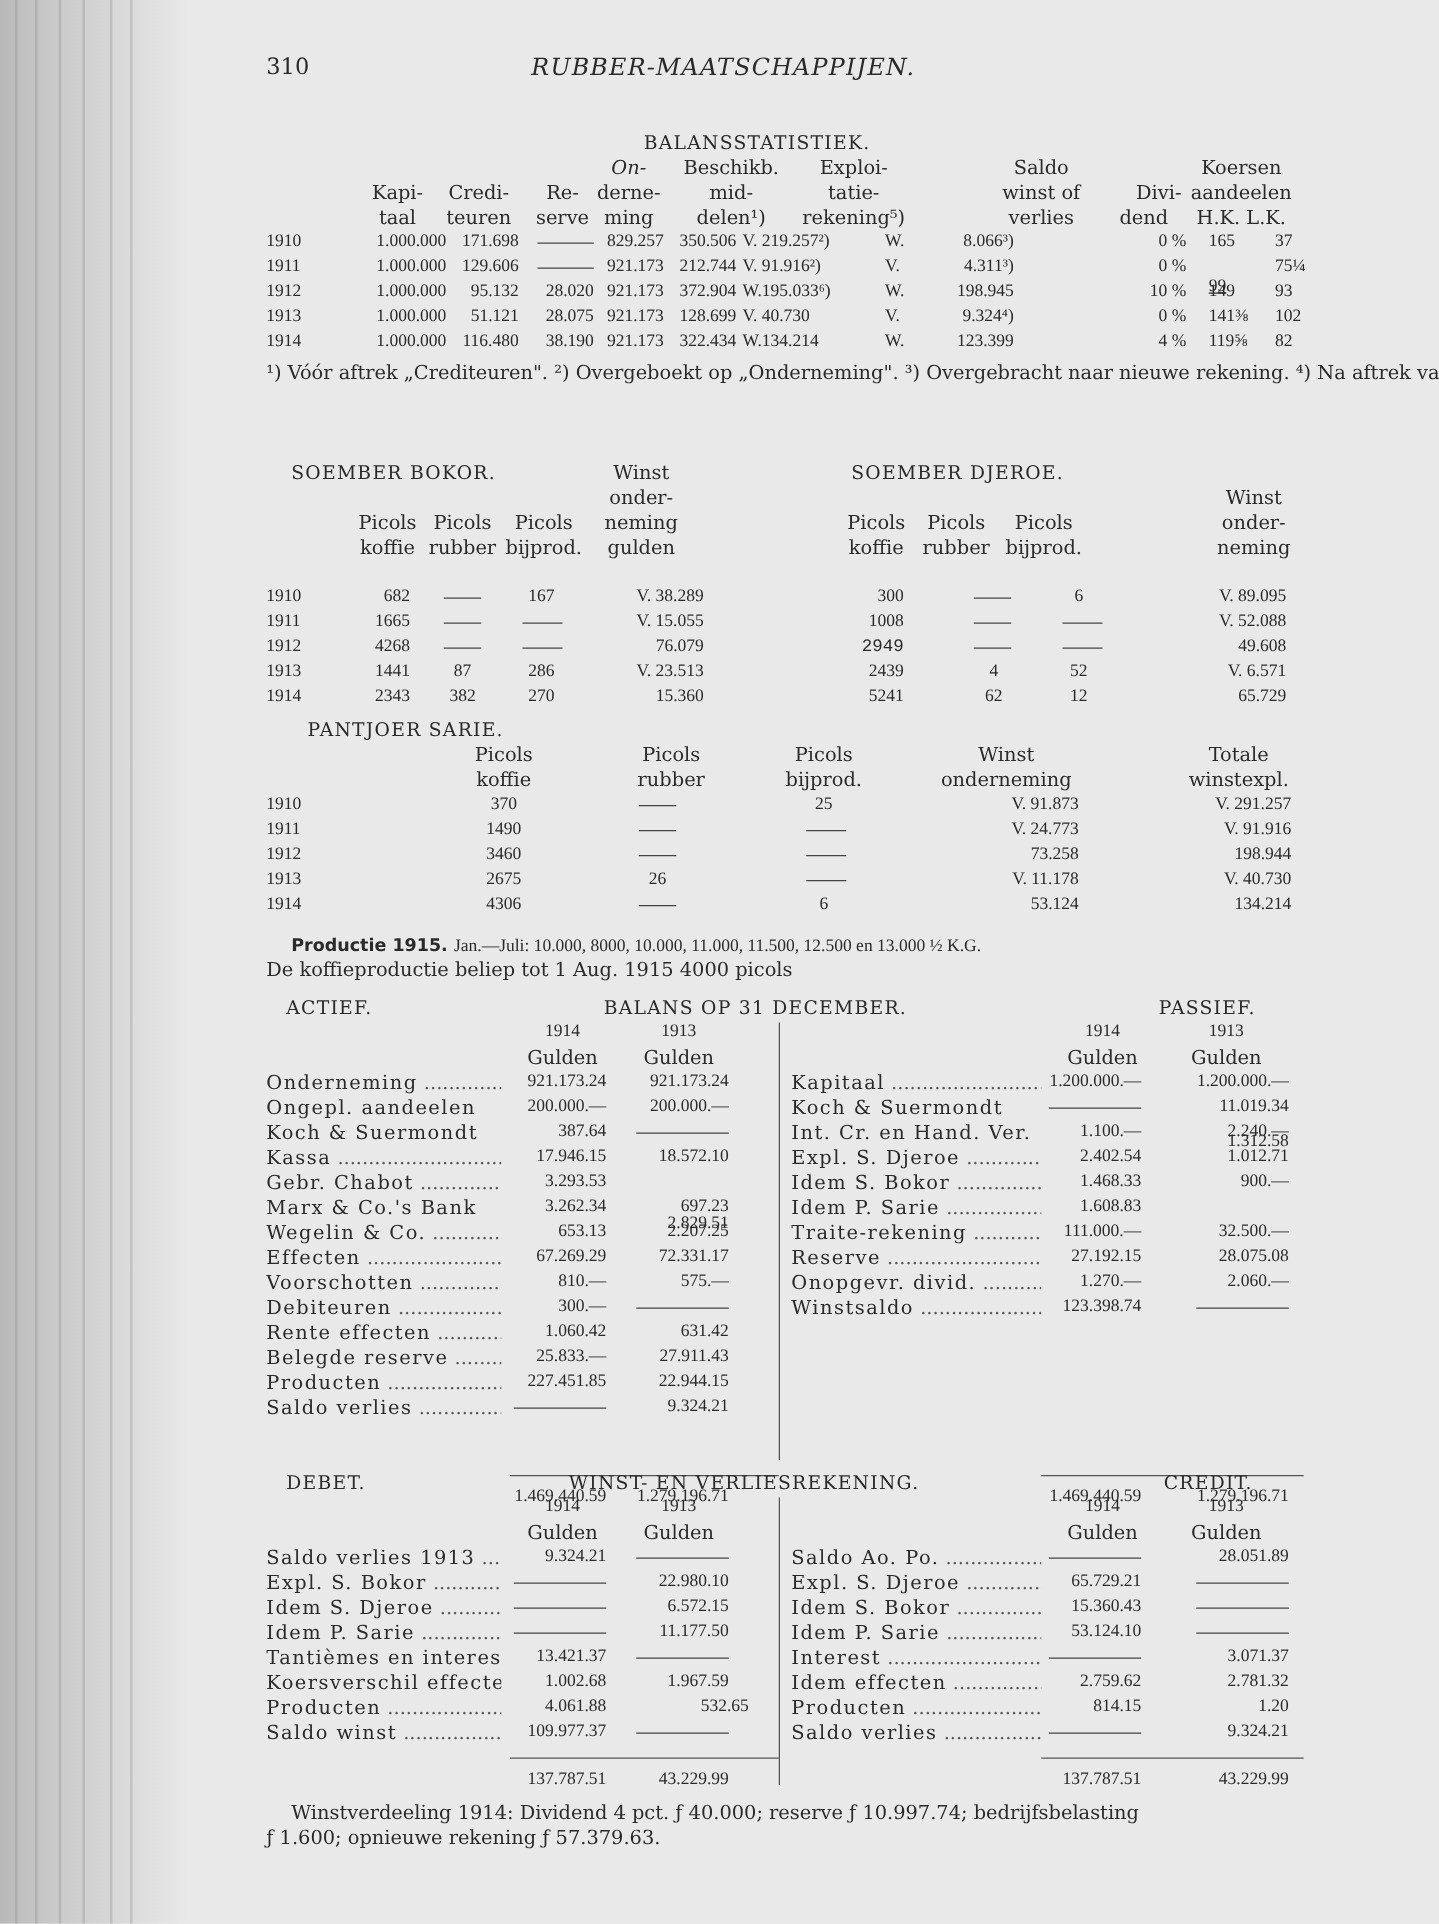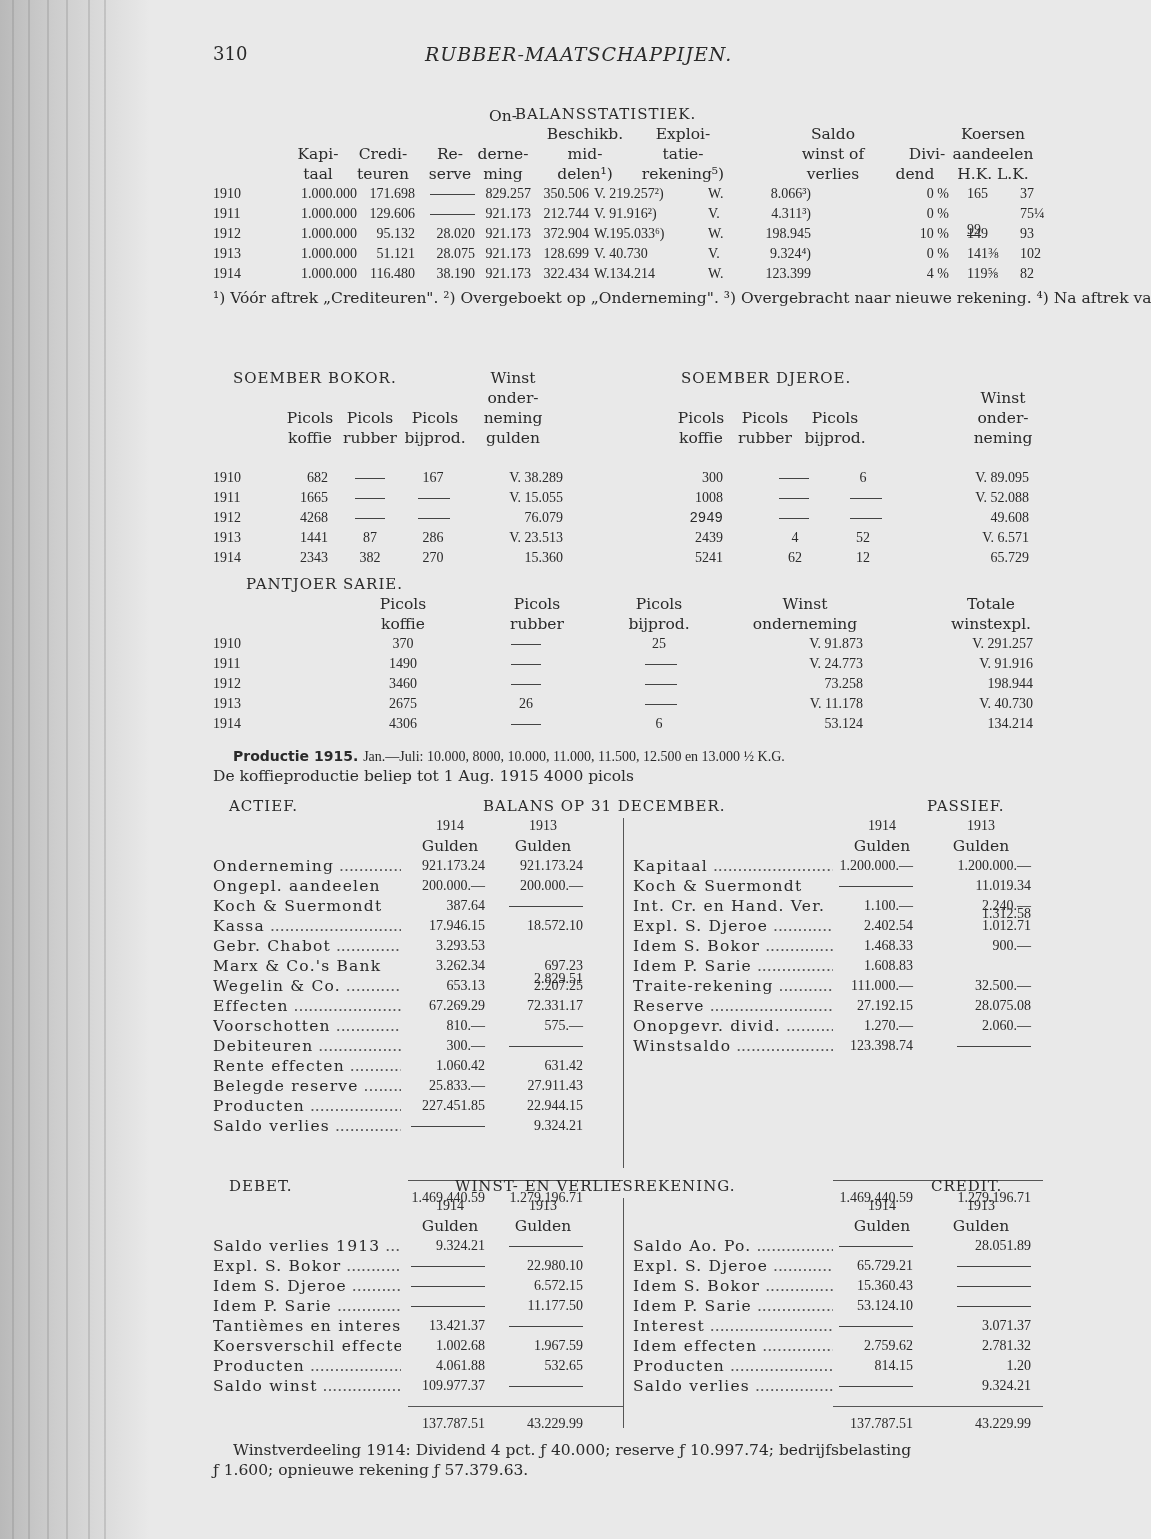--- a/index.html
+++ b/index.html
@@ -48,21 +48,21 @@
   <div class="abs header-title">RUBBER-MAATSCHAPPIJEN.</div>
 
   <div id="bs">
       <div class="abs sec-title" style="left:302px; top:60px;">BALANSSTATISTIEK.</div>
       <div class="abs c" style="left:45px; top:100px; width:120px;">Kapi-</div>
       <div class="abs c" style="left:45px; top:120px; width:120px;">taal</div>
       <div class="abs c" style="left:110px; top:100px; width:120px;">Credi-</div>
       <div class="abs c" style="left:110px; top:120px; width:120px;">teuren</div>
       <div class="abs c" style="left:177px; top:100px; width:120px;">Re-</div>
       <div class="abs c" style="left:177px; top:120px; width:120px;">serve</div>
-      <div class="abs c" style="left:230px; top:62px; width:120px;">On-</div>
+      <div class="abs c" style="left:230px; top:80px; width:120px;font-style:italic;">On-</div>
       <div class="abs c" style="left:230px; top:100px; width:120px;">derne-</div>
       <div class="abs c" style="left:230px; top:120px; width:120px;">ming</div>
       <div class="abs c" style="left:312px; top:80px; width:120px;">Beschikb.</div>
       <div class="abs c" style="left:312px; top:100px; width:120px;">mid-</div>
       <div class="abs c" style="left:312px; top:120px; width:120px;">delen¹)</div>
       <div class="abs c" style="left:410px; top:80px; width:120px;">Exploi-</div>
       <div class="abs c" style="left:410px; top:100px; width:120px;">tatie-</div>
       <div class="abs c" style="left:410px; top:120px; width:120px;">rekening⁵)</div>
       <div class="abs c" style="left:560px; top:80px; width:120px;">Saldo</div>
       <div class="abs c" style="left:560px; top:100px; width:120px;">winst of</div>
@@ -374,21 +374,21 @@
       <div class="abs" style="left:198px; top:1262px; width:74px; height:1px; background:#444;"></div>
       <div class="abs r cond" style="left:250px; top:1252px; width:120px;">11.177.50</div>
       <div class="abs " style="left:0px; top:1272px; width:188px; overflow:hidden;"><span class="lbl">Tantièmes en interest</span></div>
       <div class="abs r cond" style="left:152px; top:1272px; width:120px;">13.421.37</div>
       <div class="abs" style="left:296px; top:1282px; width:74px; height:1px; background:#444;"></div>
       <div class="abs " style="left:0px; top:1292px; width:188px; overflow:hidden;"><span class="lbl">Koersverschil effecten</span></div>
       <div class="abs r cond" style="left:152px; top:1292px; width:120px;">1.002.68</div>
       <div class="abs r cond" style="left:250px; top:1292px; width:120px;">1.967.59</div>
       <div class="abs " style="left:0px; top:1312px; width:188px; overflow:hidden;"><span class="lbl">Producten</span><span class="dots"> ............................................................</span></div>
       <div class="abs r cond" style="left:152px; top:1312px; width:120px;">4.061.88</div>
-      <div class="abs r cond" style="left:250px; top:1312px; width:120px;">532.65</div>
+      <div class="abs r cond" style="left:266px; top:1312px; width:120px;">532.65</div>
       <div class="abs " style="left:0px; top:1332px; width:188px; overflow:hidden;"><span class="lbl">Saldo winst</span><span class="dots"> ............................................................</span></div>
       <div class="abs r cond" style="left:152px; top:1332px; width:120px;">109.977.37</div>
       <div class="abs" style="left:296px; top:1342px; width:74px; height:1px; background:#444;"></div>
       <div class="abs " style="left:420px; top:1192px; width:200px; overflow:hidden;"><span class="lbl">Saldo Ao. Po.</span><span class="dots"> ............................................................</span></div>
       <div class="abs" style="left:626px; top:1202px; width:74px; height:1px; background:#444;"></div>
       <div class="abs r cond" style="left:698px; top:1192px; width:120px;">28.051.89</div>
       <div class="abs " style="left:420px; top:1212px; width:200px; overflow:hidden;"><span class="lbl">Expl. S. Djeroe</span><span class="dots"> ............................................................</span></div>
       <div class="abs r cond" style="left:580px; top:1212px; width:120px;">65.729.21</div>
       <div class="abs" style="left:744px; top:1222px; width:74px; height:1px; background:#444;"></div>
       <div class="abs " style="left:420px; top:1232px; width:200px; overflow:hidden;"><span class="lbl">Idem S. Bokor</span><span class="dots"> ............................................................</span></div>

